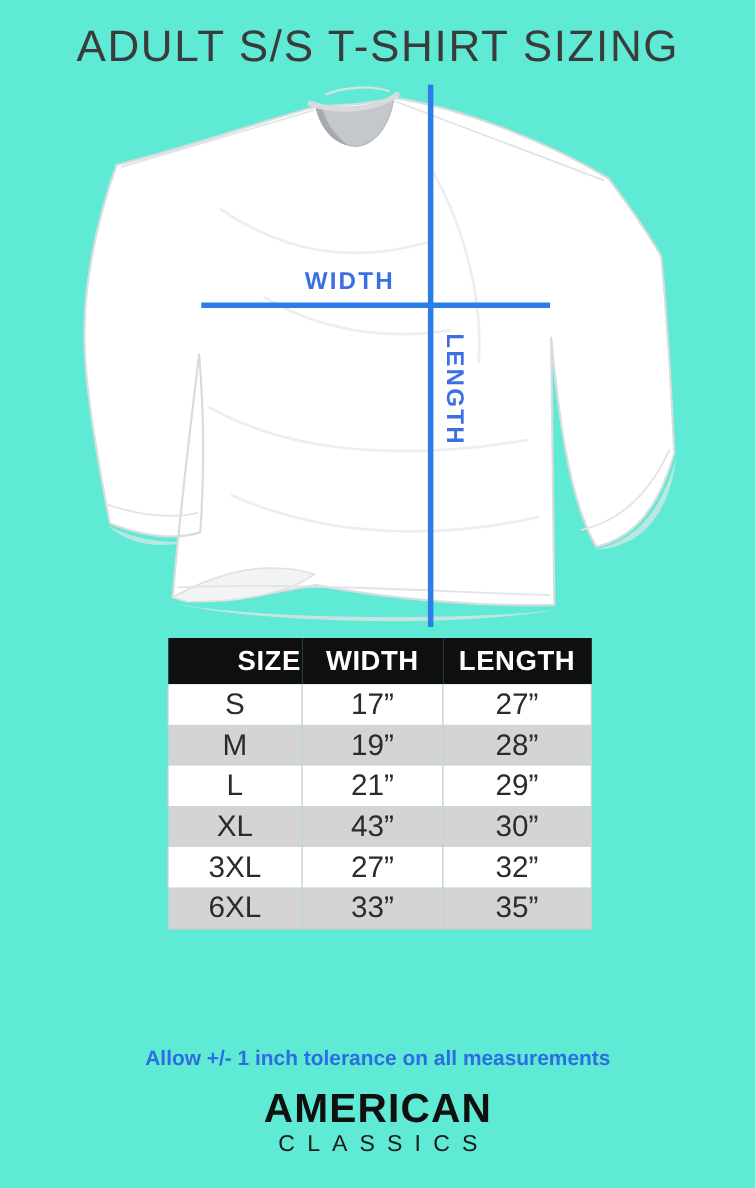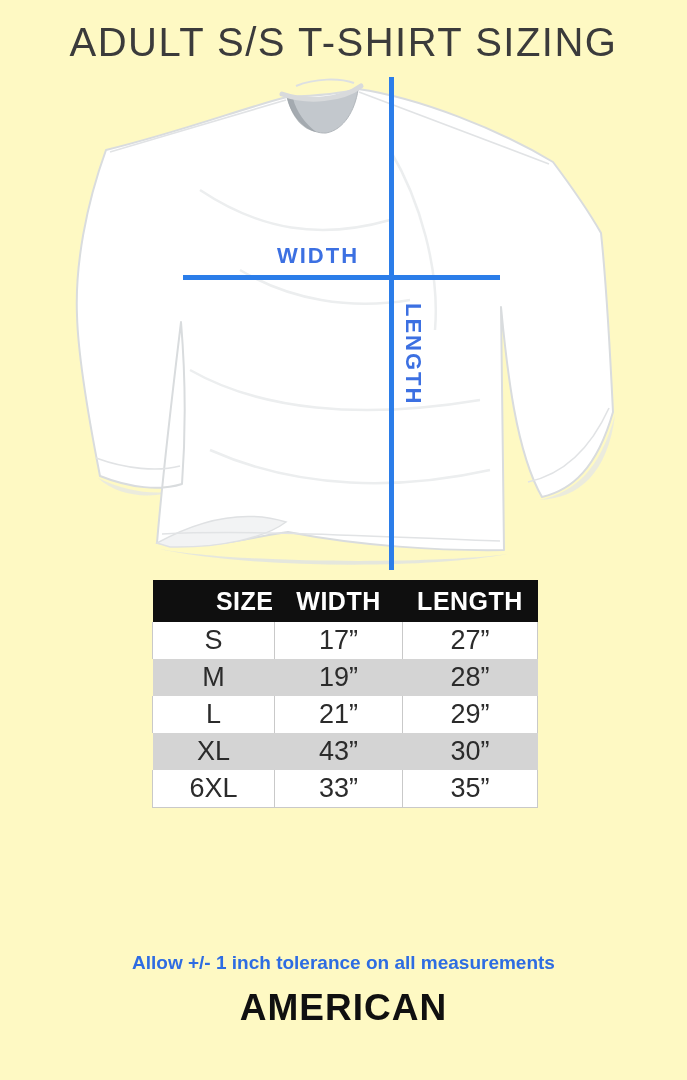--- a/index.html
+++ b/index.html
@@ -1,18 +1,18 @@
 <!DOCTYPE html>
 <html><head>
 <meta charset="utf-8">
 <style>
   html,body { margin:0; padding:0; background:#ffffff; }
   .page {
     position:relative; width:687px; height:1080px; margin:0 auto;
-    background:#fef9c3; overflow:hidden;
+    background:#5eead4; overflow:hidden;
     font-family:"Liberation Sans", sans-serif;
   }
 
   
   .title {
     position:absolute; top:18px; left:0; width:100%;
     text-align:center; font-size:40px; font-weight:300;
     letter-spacing:1.5px; color:#3b3b3b; line-height:48px;
     white-space:nowrap;
   }
@@ -168,26 +168,32 @@
         <td>L</td>
         <td>21”</td>
         <td>29”</td>
       </tr>
       <tr>
         <td>XL</td>
         <td>43”</td>
         <td>30”</td>
       </tr>
       <tr>
+        <td>3XL</td>
+        <td>27”</td>
+        <td>32”</td>
+      </tr>
+      <tr>
         <td>6XL</td>
         <td>33”</td>
         <td>35”</td>
       </tr>
     </tbody>
   </table>
 
   <div class="note">Allow +/- 1 inch tolerance on all measurements</div>
 
   <div class="brand">
     <div class="brand-name">AMERICAN</div>
+    <div class="brand-sub">CLASSICS</div>
   </div>
 
 </div>
 
 </body></html>

